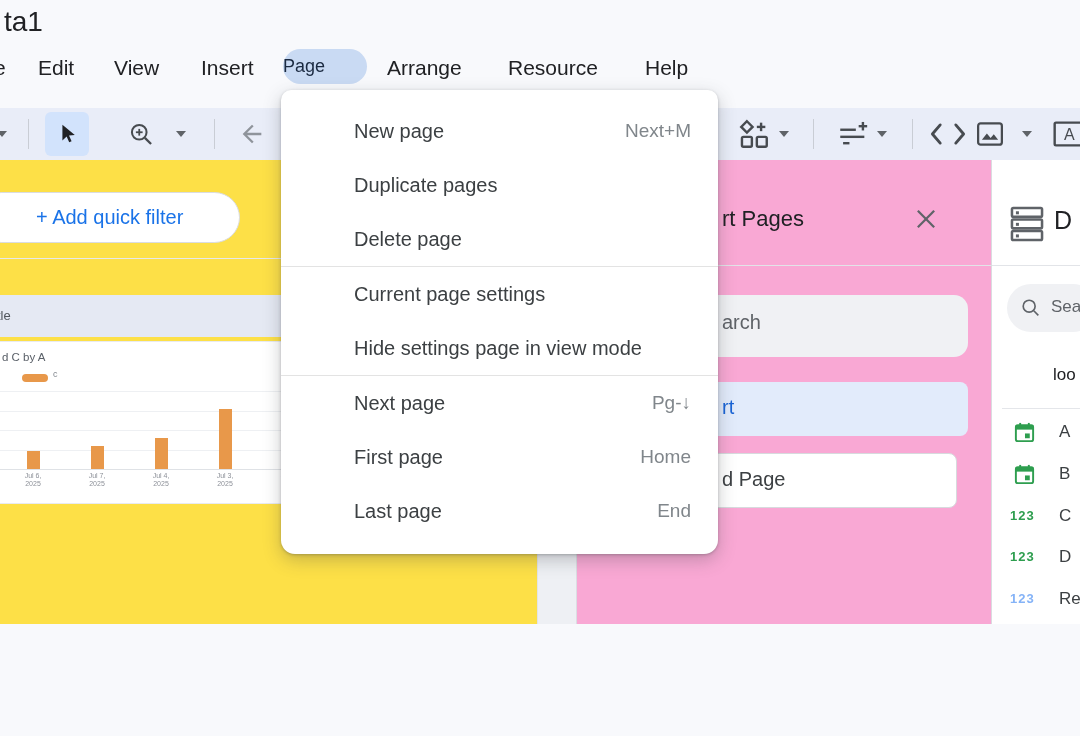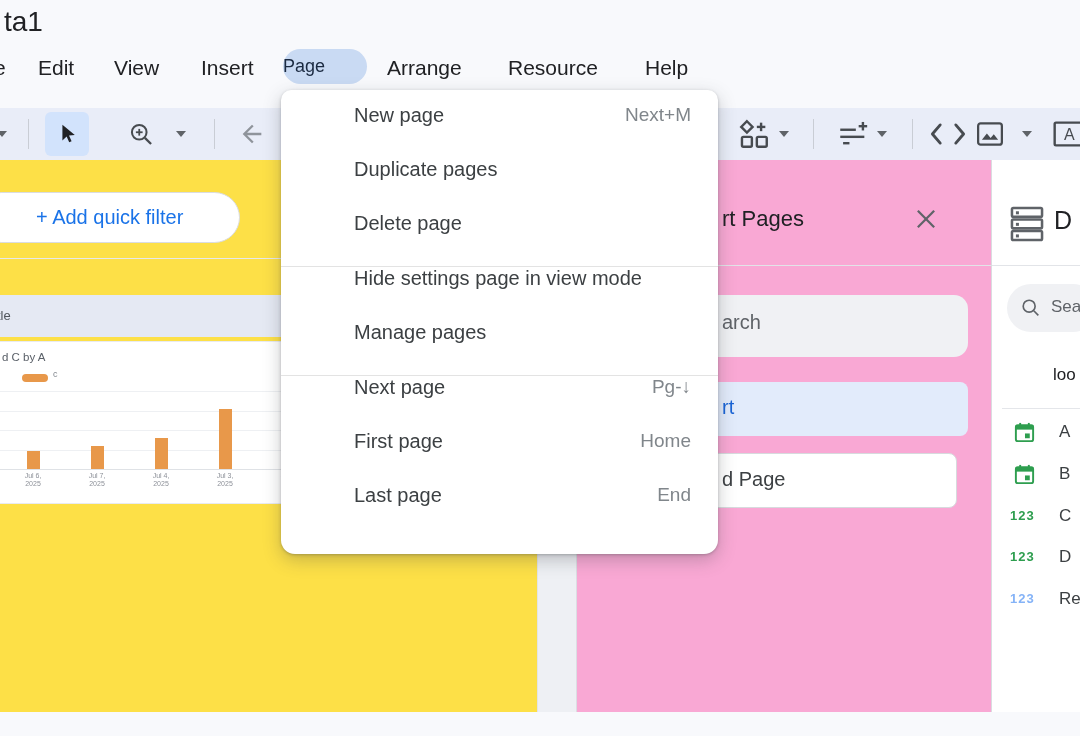--- a/index.html
+++ b/index.html
@@ -1,18 +1,18 @@
 <!DOCTYPE html>
 <html><head>
 <meta charset="utf-8">
 <style>
   * { margin:0; padding:0; box-sizing:border-box; }
   html,body { width:1080px; height:736px; overflow:hidden; }
   body { font-family:"Liberation Sans", sans-serif; background:#f8f9fc; }
-  #app { position:relative; width:1080px; height:712px; overflow:hidden; }
+  #app { position:relative; width:1080px; height:624px; overflow:hidden; }
   .abs { position:absolute; }
 
   
   #title { left:4px; top:6px; font-size:28px; color:#202124; }
   .menu-item { top:53px; font-size:21px; color:#202124; line-height:30px; cursor:default; }
   #menu-pill { left:283px; top:49px; width:84px; height:35px; border-radius:18px;
                background:#c9daf3; display:flex; align-items:center; justify-content:flex-start;
                font-size:18px; color:#1b2a41; }
 
   
@@ -75,21 +75,21 @@
   .field-label { position:absolute; left:67px; top:10px; font-size:17px; color:#3c4043; }
   .num-icon { position:absolute; left:18px; top:12px; font-size:13px; font-weight:bold;
               letter-spacing:1px; color:#2e9e4f; }
   .num-icon.metric { color:#85b3f7; }
   .cal-icon { position:absolute; left:21px; top:9px; }
 
   
   #page-menu { left:281px; top:90px; width:437px; background:#fff; border-radius:10px 10px 14px 14px;
                box-shadow:0 1px 3px rgba(60,64,67,.3), 0 6px 18px rgba(60,64,67,.28);
                padding-top:14px; padding-bottom:16px; z-index:50; }
-  .mi { height:54px; display:flex; justify-content:space-between;
+  .mi { height:54px; display:flex; align-items:center; justify-content:space-between;
         padding:0 27px 0 73px; cursor:default; }
   .mi-label { font-size:20px; color:#3c4043; }
   .mi-short { font-size:19px; color:#80868b; }
   .menu-div { height:1px; background:#e3e3e3; }
 </style>
 </head>
 <body>
 
 <div id="app">
 
@@ -321,27 +321,27 @@
     <div class="mi">
       <span class="mi-label">Duplicate pages</span>
       <span class="mi-short"></span>
     </div>
     <div class="mi">
       <span class="mi-label">Delete page</span>
       <span class="mi-short"></span>
     </div>
     <div class="menu-div"></div>
     <div class="mi">
+      <span class="mi-label">Current page settings</span>
+      <span class="mi-short"></span>
+    </div>
+    <div class="mi">
       <span class="mi-label">Hide settings page in view mode</span>
       <span class="mi-short"></span>
     </div>
-    <div class="mi">
-      <span class="mi-label">Manage pages</span>
-      <span class="mi-short"></span>
-    </div>
     <div class="menu-div"></div>
     <div class="mi">
       <span class="mi-label">Next page</span>
       <span class="mi-short">Pg-↓</span>
     </div>
     <div class="mi">
       <span class="mi-label">First page</span>
       <span class="mi-short">Home</span>
     </div>
     <div class="mi">

